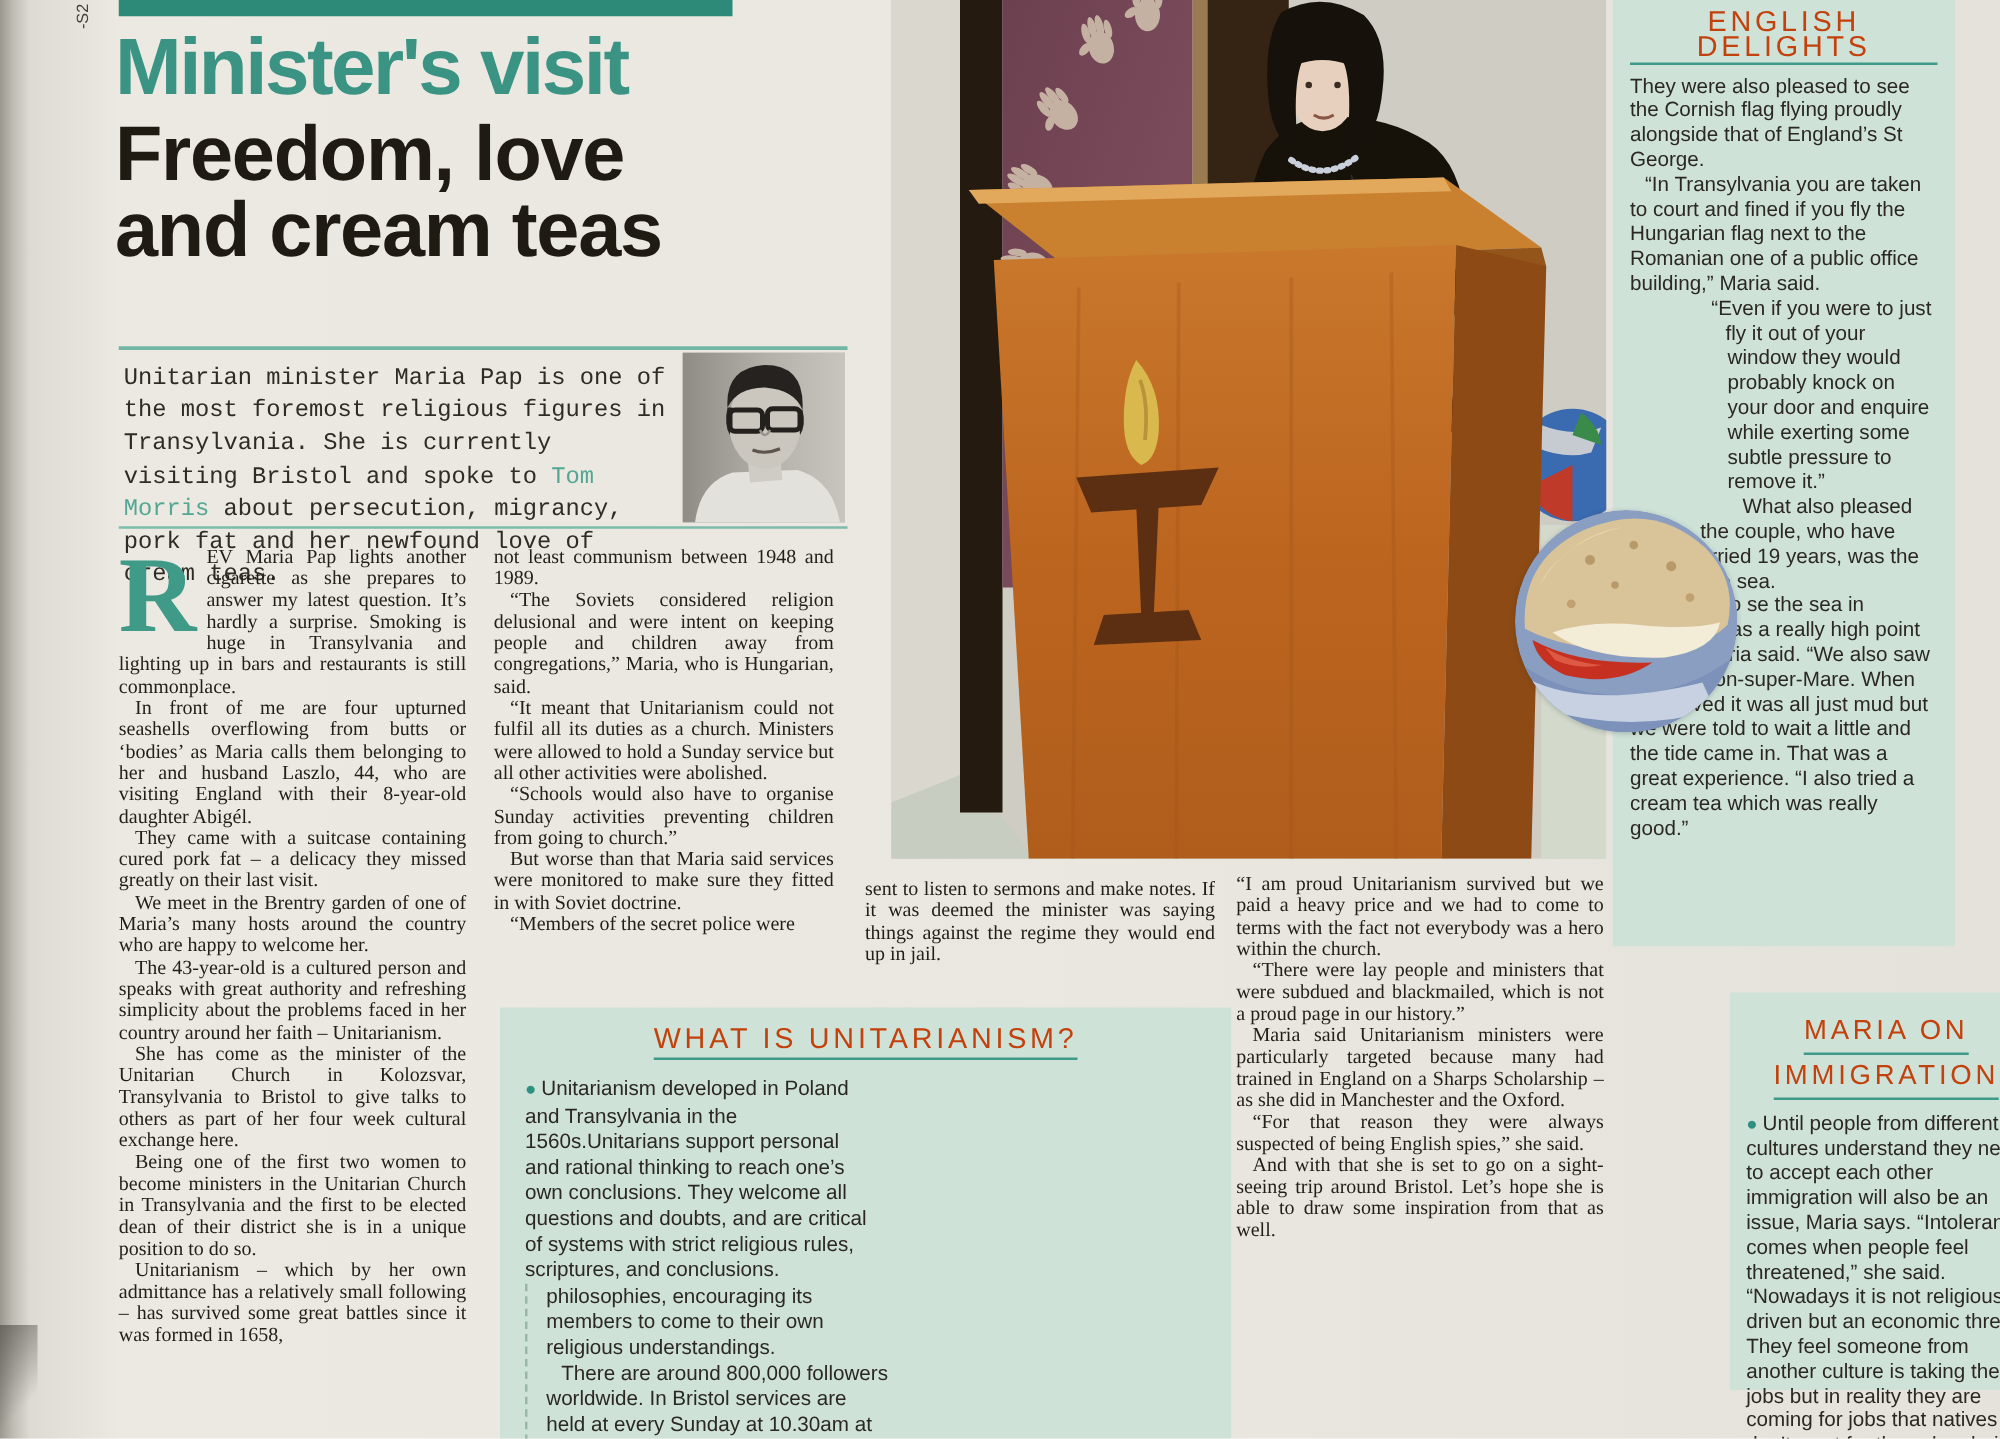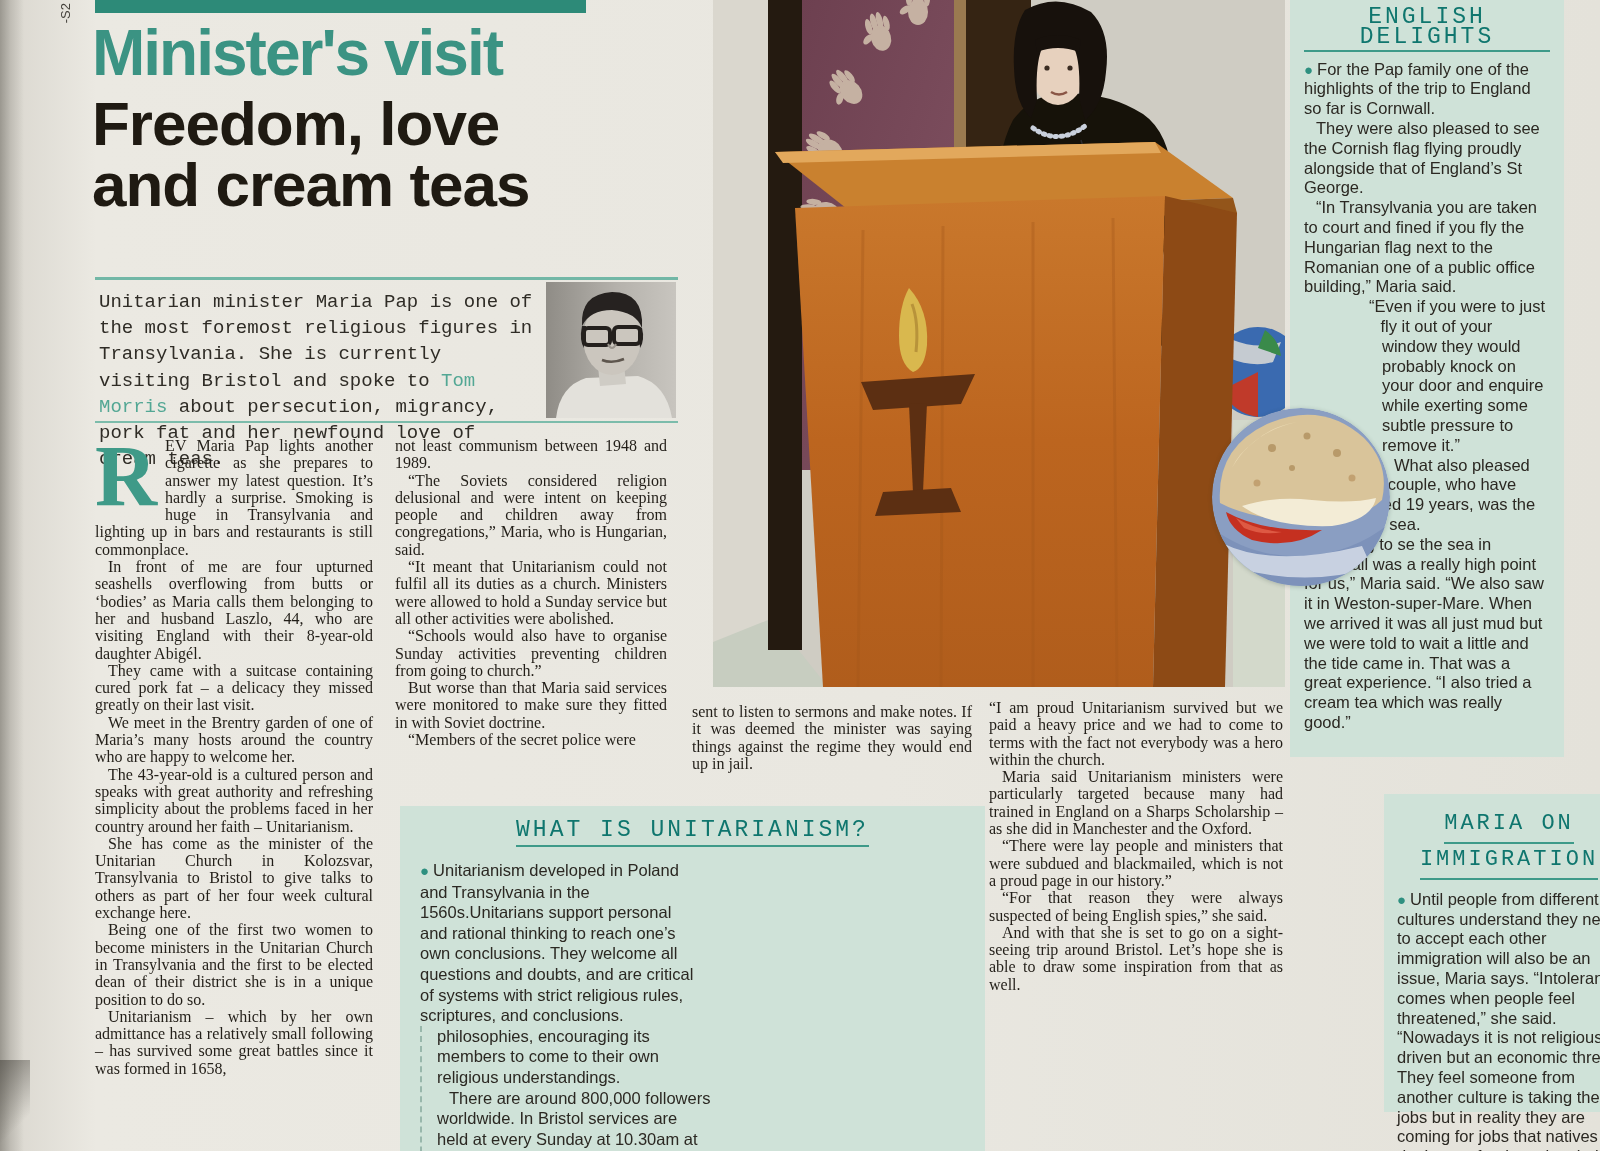--- a/index.html
+++ b/index.html
@@ -31,22 +31,22 @@
   .body-col p + p{text-indent:13px;}
   .col1{left:95px;top:437px;width:278px;height:714px;}
   .col2{left:395px;top:437px;width:272px;height:358px;}
   .col3{left:692px;top:703px;width:280px;}
   .col4{left:989px;top:699px;width:294px;height:452px;}
   .dropcap{float:left;font-weight:bold;font-size:86px;line-height:72px;color:#3f9a88;
     margin:3px 8px 0 0;}
   .photo-main{position:absolute;left:713px;top:0;width:572px;height:687px;}
   .box{position:absolute;background:#cfe2d8;}
   .box-title{display:block;text-align:center;}
-  .box-title span{display:inline-block;font-family:Liberation Mono, monospace;font-size:23px;
-    letter-spacing:3px;color:#0f766e;border-bottom:2px solid #3e9a89;padding-bottom:2px;}
+  .box-title span{display:inline-block;font-family:Liberation Sans, sans-serif;font-size:23px;
+    letter-spacing:3px;color:#c2410c;border-bottom:2px solid #3e9a89;padding-bottom:2px;}
   .sans-copy{font-family:"Liberation Sans",sans-serif;font-size:16.5px;line-height:19.8px;color:#2b2822;}
   .sans-copy p{margin:0;}
   .sans-copy p + p{text-indent:12px;}
   .bullet{color:#2e9080;font-size:15px;margin-right:4px;}
   .what-box{left:400px;top:806px;width:585px;height:345px;}
   .what-box .box-title{padding-top:11px;}
   .what-cols{display:flex;padding:13px 18px 0 20px;box-sizing:border-box;flex-direction:column;}
   .what-col{width:50%;line-height:20.6px;}
   .what-col.left{padding-right:15px;}
   .what-col.right{border-left:2px dashed #98b7ab;padding-left:15px;}
@@ -195,42 +195,41 @@
       <polygon points="170,492 238,488 248,512 162,516" fill="#5c2f12"></polygon>
     </svg>
   </div>
 
   <div class="body-col col3">
     <p>sent to listen to sermons and make notes. If it was deemed the minister was saying things against the regime they would end up in jail.</p>
   </div>
 
   <div class="body-col col4">
     <p>“I am proud Unitarianism survived but we paid a heavy price and we had to come to terms with the fact not everybody was a hero within the church.</p>
+    <p>“There were lay people and ministers that were subdued and blackmailed, which is not a proud page in our history.”</p>
     <p>Maria said Unitarianism ministers were particularly targeted because many had trained in England on a Sharps Scholarship – as she did in Manchester and the Oxford.</p>
-    <p>“There were lay people and ministers that were subdued and blackmailed, which is not a proud page in our history.”</p>
     <p>“For that reason they were always suspected of being English spies,” she said.</p>
     <p>And with that she is set to go on a sight-seeing trip around Bristol. Let’s hope she is able to draw some inspiration from that as well.</p>
   </div>
 
   <div class="box what-box">
     <div class="box-title"><span>WHAT IS UNITARIANISM?</span></div>
     <div class="what-cols">
       <div class="what-col left sans-copy">
         <p><span class="bullet">●</span><span>Unitarianism developed in Poland and Transylvania in the 1560s.Unitarians support personal and rational thinking to reach one’s own conclusions. They welcome all questions and doubts, and are critical of systems with strict religious rules, scriptures, and conclusions.</span></p>
       </div>
       <div class="what-col right sans-copy">
         <p>philosophies, encouraging its members to come to their own religious understandings.</p>
         <p>There are around 800,000 followers worldwide. In Bristol services are held at every Sunday at 10.30am at Frenchay Chapel, Beckspool Road, Frenchay Common, Bristol, BS16 1ND and on the first, third and fifth Sundays of each month at 6pm at Unitarian Meeting (UMB), Brunswick Square, Bristol, BS2 8PE.</p>
       </div>
     </div>
   </div>
 
   <div class="box english-box sans-copy">
     <div class="box-title"><span>ENGLISH DELIGHTS</span></div>
-    <p><span class="bullet">●</span><span>For the Pap family one of the highlights of the trip to England so far is Cornwall.</span></p>
     <p>They were also pleased to see the Cornish flag flying proudly alongside that of England’s St George.</p>
     <p>“In Transylvania you are taken to court and fined if you fly the Hungarian flag next to the Romanian one of a public office building,” Maria said.</p>
     <p><span class="tea-spacer"></span><span>“Even if you were to just fly it out of your window they would probably knock on your door and enquire while exerting some subtle pressure to remove it.”</span></p>
     <p>What also pleased the couple, who have been married 19 years, was the sight of the sea.</p>
     <p>“Getting to se the sea in Cornwall was a really high point for us,” Maria said. “We also saw it in Weston-super-Mare. When we arrived it was all just mud but we were told to wait a little and the tide came in. That was a great experience. “I also tried a cream tea which was really good.”</p>
   </div>
 
   <div class="tea-photo">
     <svg width="178" height="178" viewBox="0 0 178 178">
       <circle cx="89" cy="89" r="89" fill="#8a9ec2"></circle>

